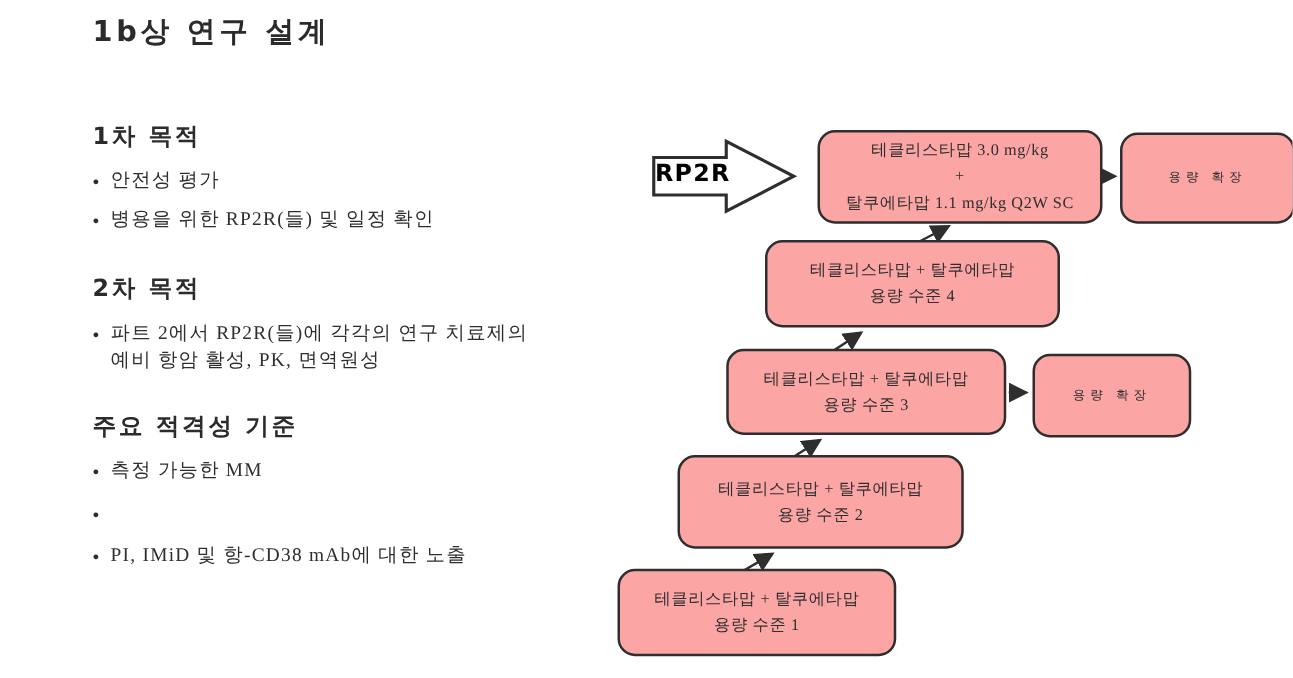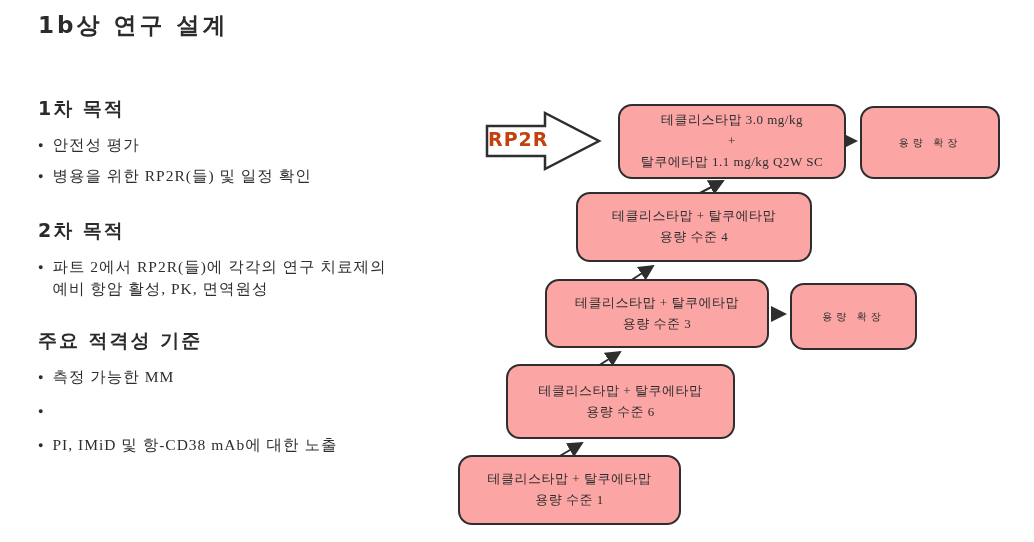--- a/index.html
+++ b/index.html
@@ -11,20 +11,21 @@
     width: 1034px;
     height: 542px;
     position: relative;
     overflow: hidden;
     font-family: "Liberation Serif", "DejaVu Serif", serif;
     color: #2e2e2e;
   }
   .page {
     position: absolute;
     inset: 0;
+    margin-left: 36px;
   }
   .title {
     position: absolute;
     left: 38px;
     top: 10px;
     margin: 0;
     font-family: "DejaVu Sans", "Liberation Sans", sans-serif;
     font-size: 23px;
     font-weight: bold;
     letter-spacing: 3px;
@@ -108,21 +109,21 @@
     position: absolute;
     left: 488px;
     top: 128px;
     width: 58px;
     height: 24px;
     text-align: center;
     font-family: "DejaVu Sans", "Liberation Sans", sans-serif;
     font-size: 19px;
     font-weight: bold;
     letter-spacing: 1px;
-    color: #c2410c;
+    color: #000000;
   }
 </style>
 </head>
 <body>
 
 <div class="page">
 
   <h1 class="title">1b상 연구 설계</h1>
 
   <div class="section sec-1">
@@ -196,21 +197,21 @@
     <div class="bline">테클리스타맙 + 탈쿠에타맙</div>
     <div class="bline">용량 수준 3</div>
   </div>
 
   <div class="fbox expansion box-exp-mid">
     <div class="bline">용량 확장</div>
   </div>
 
   <div class="fbox box-level2">
     <div class="bline">테클리스타맙 + 탈쿠에타맙</div>
-    <div class="bline">용량 수준 6</div>
+    <div class="bline">용량 수준 2</div>
   </div>
 
   <div class="fbox box-level1">
     <div class="bline">테클리스타맙 + 탈쿠에타맙</div>
     <div class="bline">용량 수준 1</div>
   </div>
 
 </div>
 
 </body></html>

